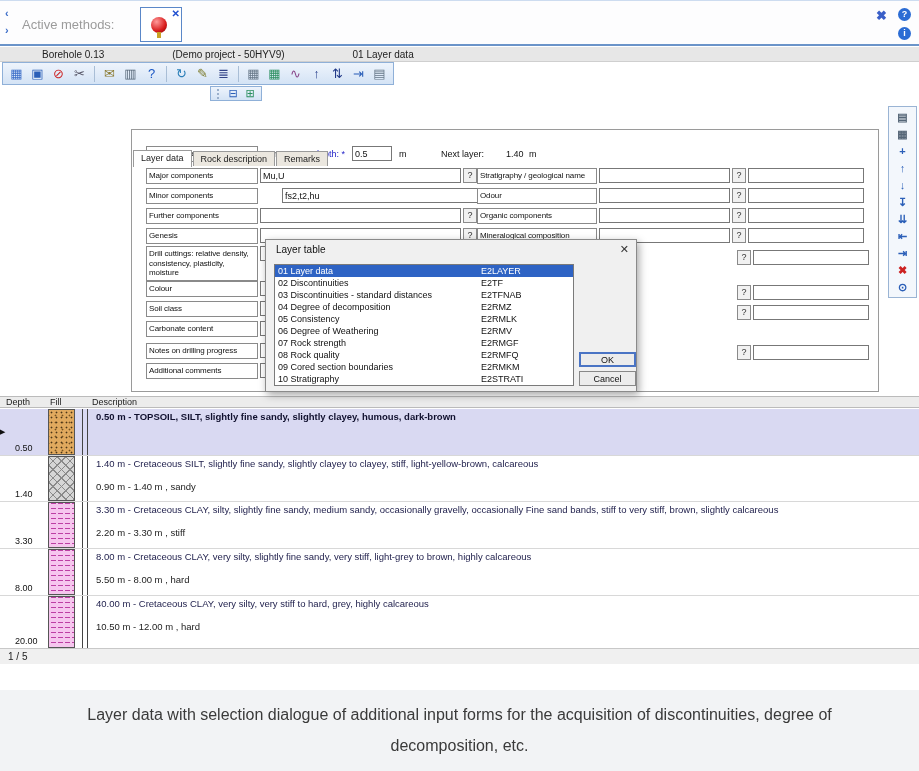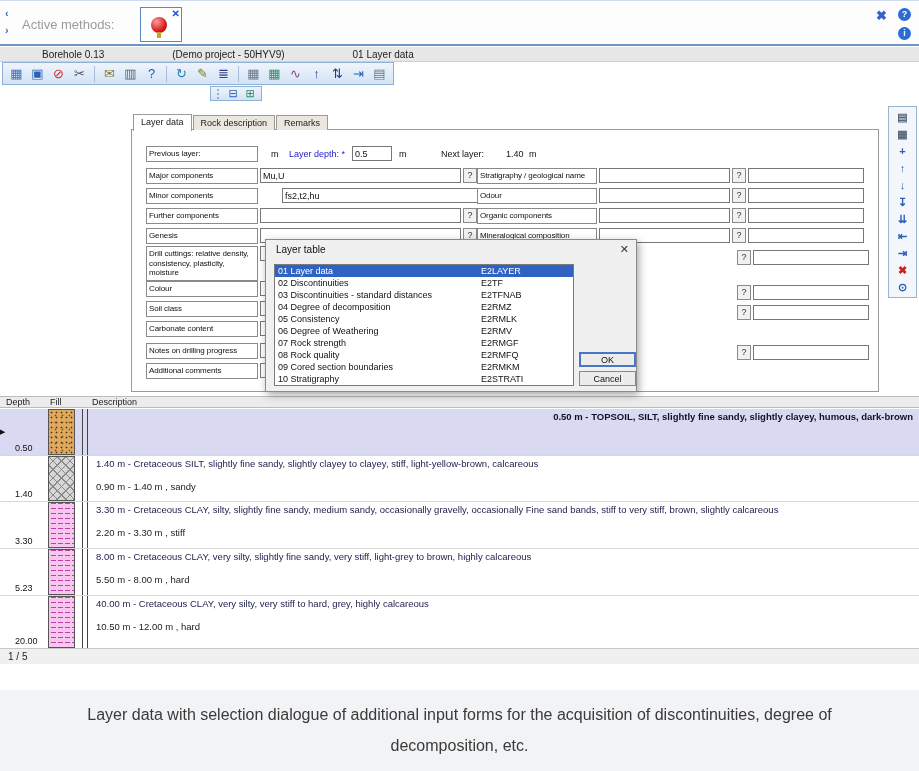--- a/index.html
+++ b/index.html
@@ -45,21 +45,21 @@
   .toolbar-tree::before { content:""; width:2px; height:10px; border-left:2px dotted #9ab0cc; margin-right:2px; }
 
   .right-toolbar { position:absolute; left:888px; top:106px; width:29px; padding:2px 0; border:1px solid #9ab4d4;
                    background:#f3f7fc; display:flex; flex-direction:column; align-items:center; gap:1px; }
   .rt-btn { width:17px; height:16px; font-size:11px; line-height:16px; text-align:center; border:none;
             background:transparent; font-family:inherit; cursor:pointer; padding:0; font-weight:bold; }
 
   
   .tabs { position:absolute; left:133px; top:113px; display:flex; align-items:flex-end; z-index:2; }
   .tab { font-size:9px; padding:2px 7px 3px; border:1px solid #9a9a9a; border-bottom:none; background:#ebe7df;
-         color:#222; margin-right:1px; height:15px; cursor:pointer; }
+         color:#222; margin-right:1px; height:15px; cursor:pointer;margin-top:36px; }
   .tab.active { background:#fff; height:17px; position:relative; top:1px; }
 
   .form-box { position:absolute; left:131px; top:129px; width:748px; height:263px; border:1px solid #9a9a9a; background:#fff; }
   .fx { position:absolute; }
   .frow { position:absolute; display:flex; gap:2px; align-items:flex-start; }
   .flabel { border:1px solid #8a8a8a; background:#fff; font-size:8px; letter-spacing:-0.1px; padding:2px 2px;
             width:112px; min-height:15px; line-height:1.2; color:#111; white-space:nowrap; overflow:hidden; cursor:pointer; }
   .flabel.r { width:120px; }
   .flabel.tall { white-space:normal; }
   .finput { border:1px solid #777; font-size:9px; height:15px; padding:0 2px; font-family:inherit; color:#111; background:#fff; }
@@ -106,21 +106,21 @@
     background-size:5px 5px, 7px 7px; background-position:0 0, 3px 2px; }
   .pat-silt { background-color:#d6d6d6;
     background-image:repeating-linear-gradient(45deg,#8a8a8a 0 1px,transparent 1px 6px),
                      repeating-linear-gradient(-45deg,#8a8a8a 0 1px,transparent 1px 6px); }
   .pat-clay { background-color:#f6c6ee;
     background-image:repeating-linear-gradient(90deg,#f6c6ee 0 2px,transparent 2px 7px),
                      repeating-linear-gradient(180deg,#bd3fa4 0 1px,transparent 1px 5px); }
   .tcasing { width:14px; display:flex; justify-content:center; }
   .casing-inner { width:6px; height:100%; border-left:1px solid #444; border-right:1px solid #444; }
   .tdesc { flex:1; padding:2px 6px 0 4px; font-size:9.5px; color:#1d1d4a; }
-  .trow.selected .dline1 { font-weight:bold; color:#10102e;text-align:right; }
+  .trow.selected .dline1 { font-weight:bold; color:#10102e; }
   .dline2 { margin-top:12px; color:#222; }
 
   
   .status-bar { position:absolute; left:0; top:648px; width:919px; height:16px; background:#f0f0f0;
                 border-top:1px solid #c8c8c8; font-size:10px; color:#222; line-height:15px; padding-left:8px; }
   .caption-area { position:absolute; left:0; top:690px; width:919px; height:81px; background:#f2f3f5;
                   display:flex; align-items:center; justify-content:center; }
   .caption-text { max-width:856px; text-align:center; font-size:16px; line-height:1.9; color:#3a3a3a; }
 </style>
 </head>
@@ -386,21 +386,21 @@
         <div class="tcasing">
           <div class="casing-inner"></div>
         </div>
         <div class="tdesc">
           <div class="dline1">3.30 m - Cretaceous CLAY, silty, slightly fine sandy, medium sandy, occasionally gravelly, occasionally Fine sand bands, stiff to very stiff, brown, slightly calcareous</div>
           <div class="dline2">2.20 m - 3.30 m , stiff</div>
         </div>
       </div>
       <div class="trow">
         <div class="tgut"></div>
-        <div class="tdepth">5.23</div>
+        <div class="tdepth">8.00</div>
         <div class="tfill">
           <div class="pat pat-clay"></div>
         </div>
         <div class="tcasing">
           <div class="casing-inner"></div>
         </div>
         <div class="tdesc">
           <div class="dline1">8.00 m - Cretaceous CLAY, very silty, slightly fine sandy, very stiff, light-grey to brown, highly calcareous</div>
           <div class="dline2">5.50 m - 8.00 m , hard</div>
         </div>

